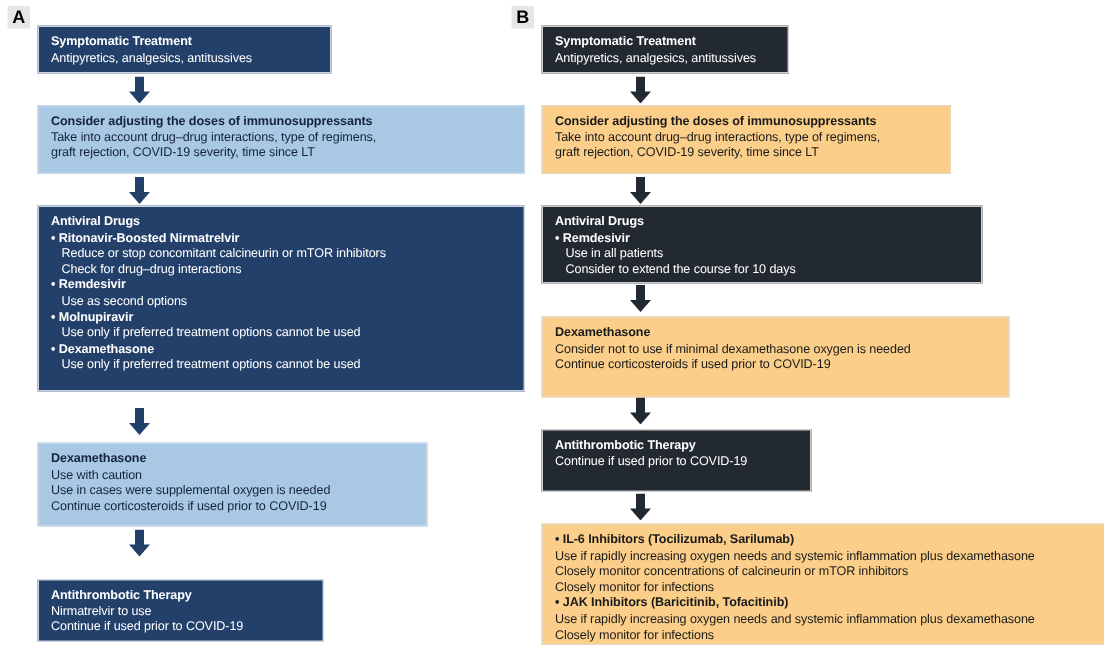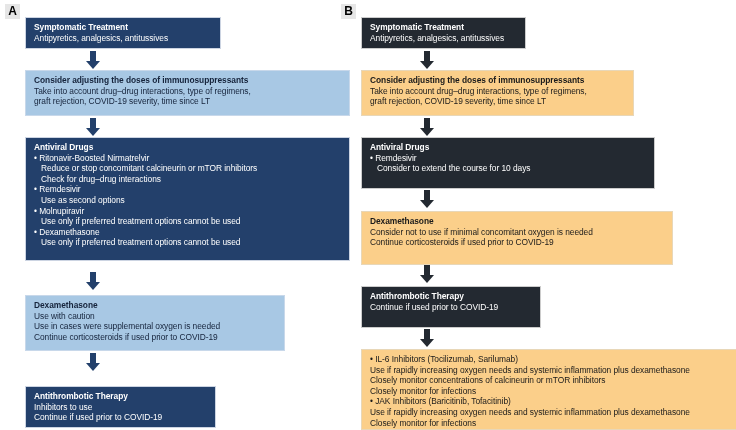--- a/index.html
+++ b/index.html
@@ -56,21 +56,21 @@
   .box .ttl {
     font-weight: bold;
     display: block;
   }
   .box .ln {
     display: block;
     white-space: nowrap;
   }
   .box .sub {
     display: block;
-    font-weight: normal;
+    font-weight: bold;
     white-space: nowrap;
   }
   .box .ind {
     display: block;
     padding-left: 7px;
     white-space: nowrap;
   }
 
   
   .a-dark {
@@ -161,21 +161,21 @@
     </div>
 
     <div class="arrow" style="left:85px; top:353px;">
       <svg width="16" height="18" viewBox="0 0 16 18">
           <path d="M5 0 H11 V10 H15 L8 18 L1 10 H5 Z" fill="#23406b"></path>
         </svg>
     </div>
 
     <div class="box a-dark" style="left:5px; top:386px; width:191px; height:42px;">
       <span class="ttl">Antithrombotic Therapy</span>
-      <span class="ln">Inhibitors to use</span>
+      <span class="ln">Nirmatrelvir to use</span>
       <span class="ln">Continue if used prior to COVID-19</span>
     </div>
   </div>
 
   <div class="panel" id="panel-b">
 
     <div class="panel-label">B</div>
 
     <div class="box b-dark" style="left:3px; top:17px; width:165px; height:32px;">
       <span class="ttl">Symptomatic Treatment</span>
@@ -196,32 +196,33 @@
 
     <div class="arrow" style="left:81px; top:118px;">
       <svg width="16" height="18" viewBox="0 0 16 18">
           <path d="M5 0 H11 V10 H15 L8 18 L1 10 H5 Z" fill="#232931"></path>
         </svg>
     </div>
 
     <div class="box b-dark" style="left:3px; top:137px; width:294px; height:52px;">
       <span class="ttl">Antiviral Drugs</span>
       <span class="sub">• Remdesivir</span>
+      <span class="ind">Use in all patients</span>
       <span class="ind">Consider to extend the course for 10 days</span>
     </div>
 
     <div class="arrow" style="left:81px; top:190px;">
       <svg width="16" height="18" viewBox="0 0 16 18">
           <path d="M5 0 H11 V10 H15 L8 18 L1 10 H5 Z" fill="#232931"></path>
         </svg>
     </div>
 
     <div class="box b-amber" style="left:3px; top:211px; width:312px; height:54px;">
       <span class="ttl">Dexamethasone</span>
-      <span class="ln">Consider not to use if minimal concomitant oxygen is needed</span>
+      <span class="ln">Consider not to use if minimal dexamethasone oxygen is needed</span>
       <span class="ln">Continue corticosteroids if used prior to COVID-19</span>
     </div>
 
     <div class="arrow" style="left:81px; top:265px;">
       <svg width="16" height="18" viewBox="0 0 16 18">
           <path d="M5 0 H11 V10 H15 L8 18 L1 10 H5 Z" fill="#232931"></path>
         </svg>
     </div>
 
     <div class="box b-dark" style="left:3px; top:286px; width:180px; height:42px;">

